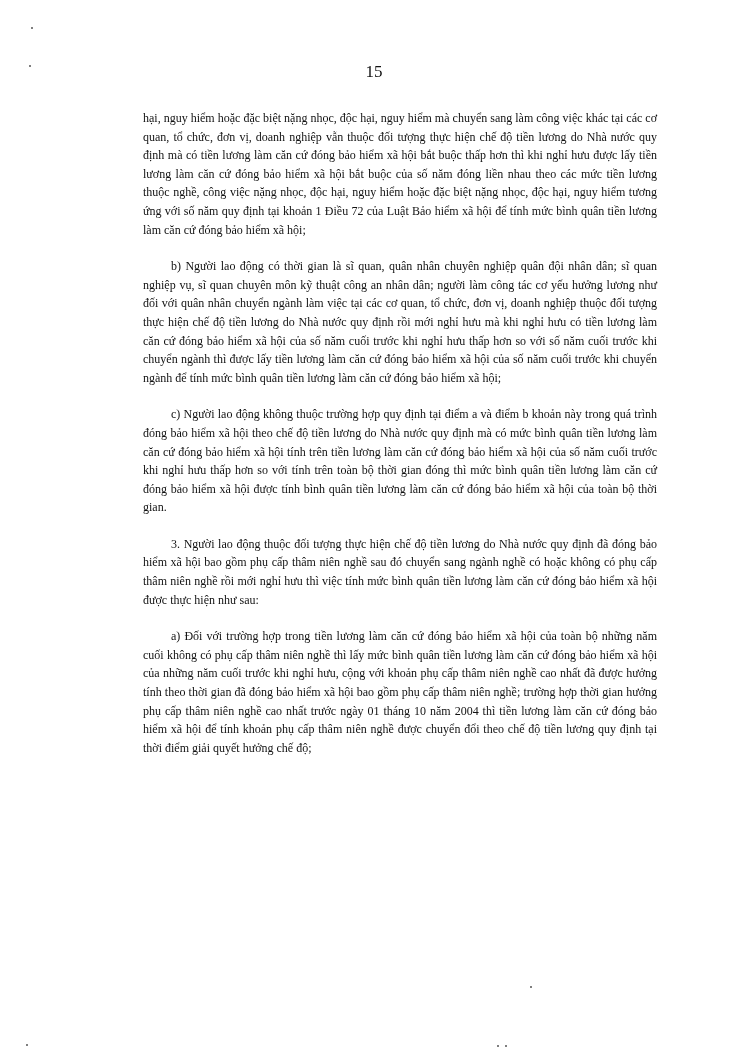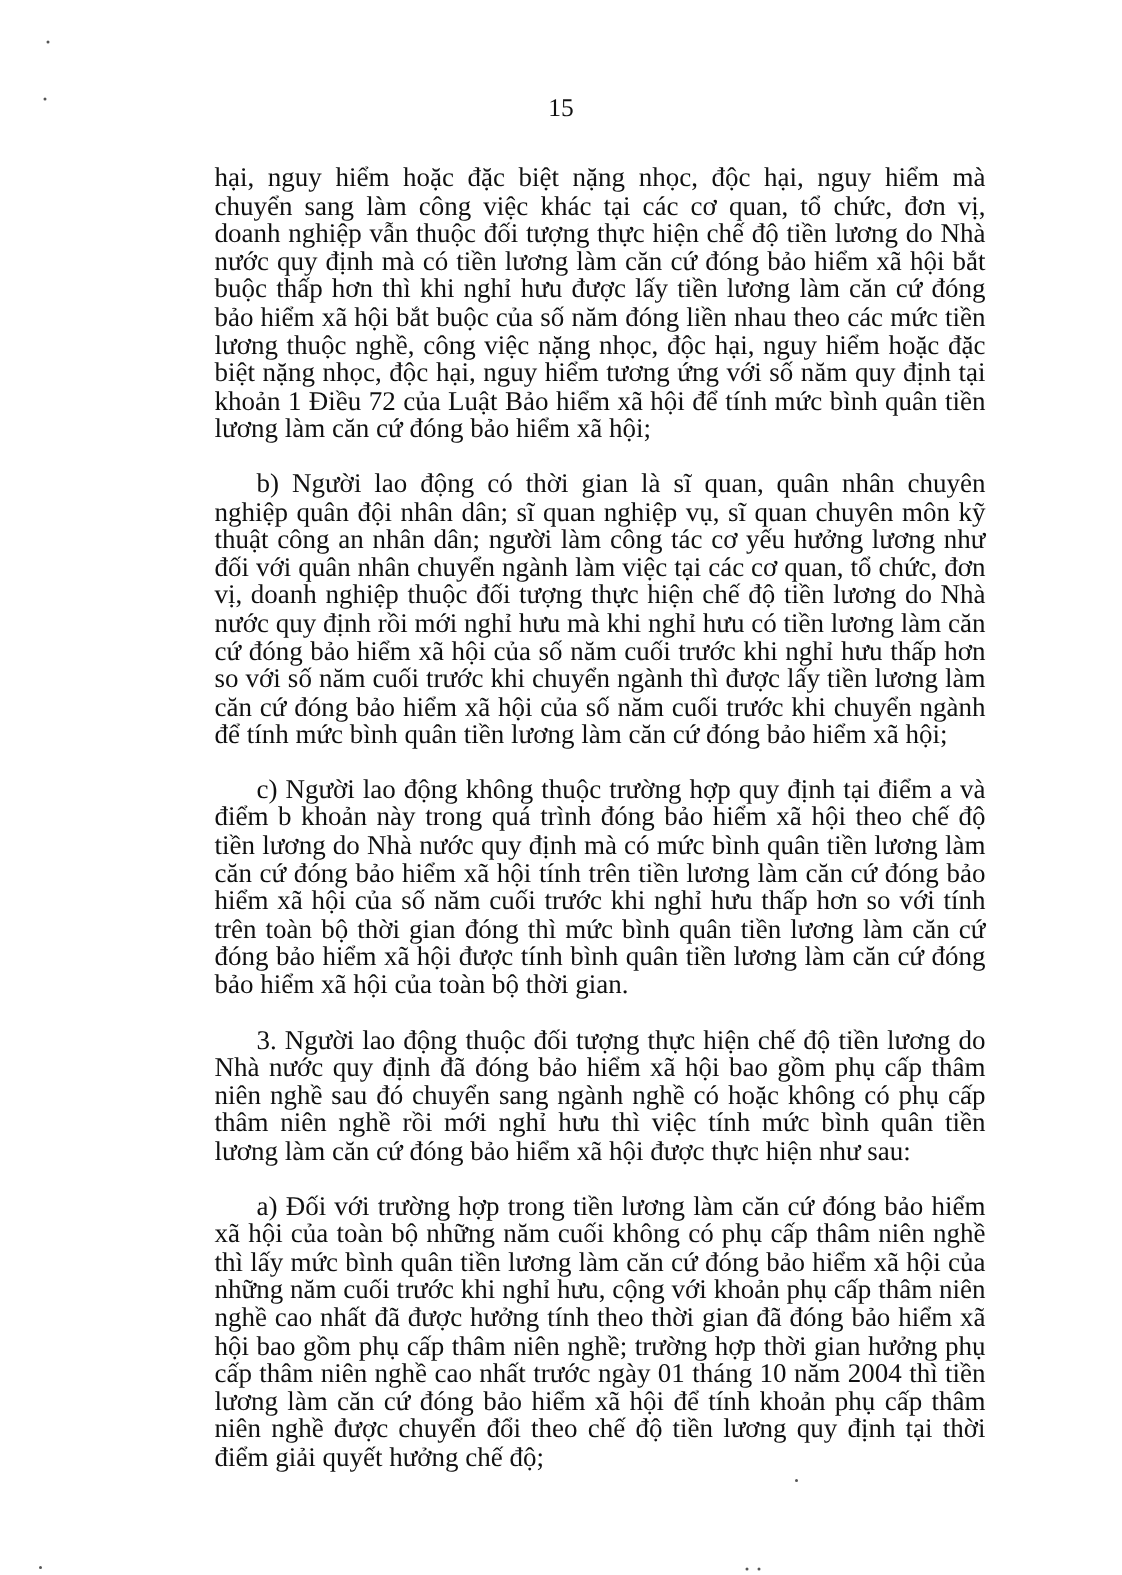--- a/index.html
+++ b/index.html
@@ -22,21 +22,21 @@
       width: 748px;
       text-align: center;
       font-size: 17px;
       line-height: 20px;
     }
     .body-text {
       position: absolute;
       top: 109px;
       left: 143px;
       width: 514px;
-      font-size: 18px;
+      font-size: 12px;
       line-height: 18.6px;
       text-align: justify;
     }
     .para {
       margin: 0 0 18px 0;
       text-align: justify;
     }
     .para.indent {
       text-indent: 28px;
     }

